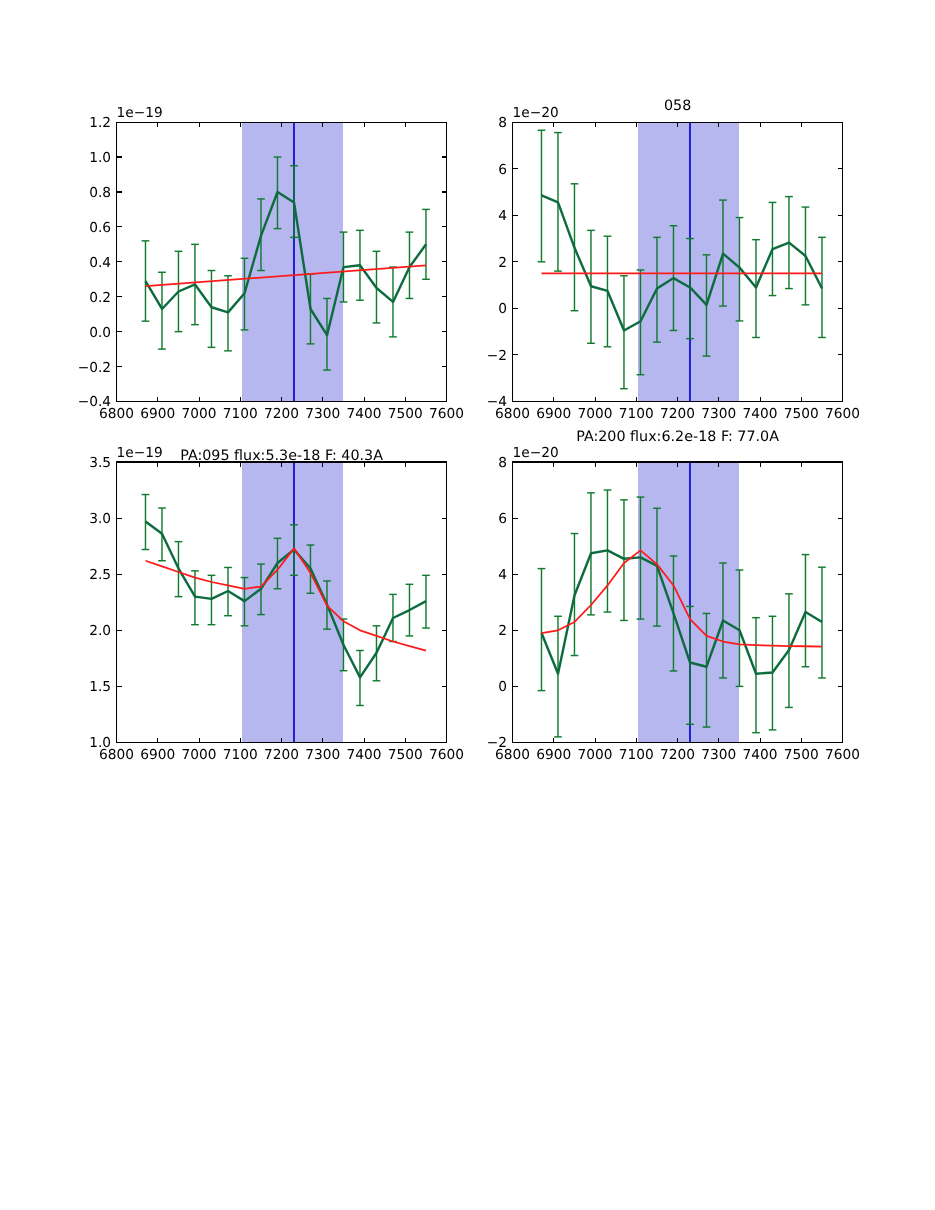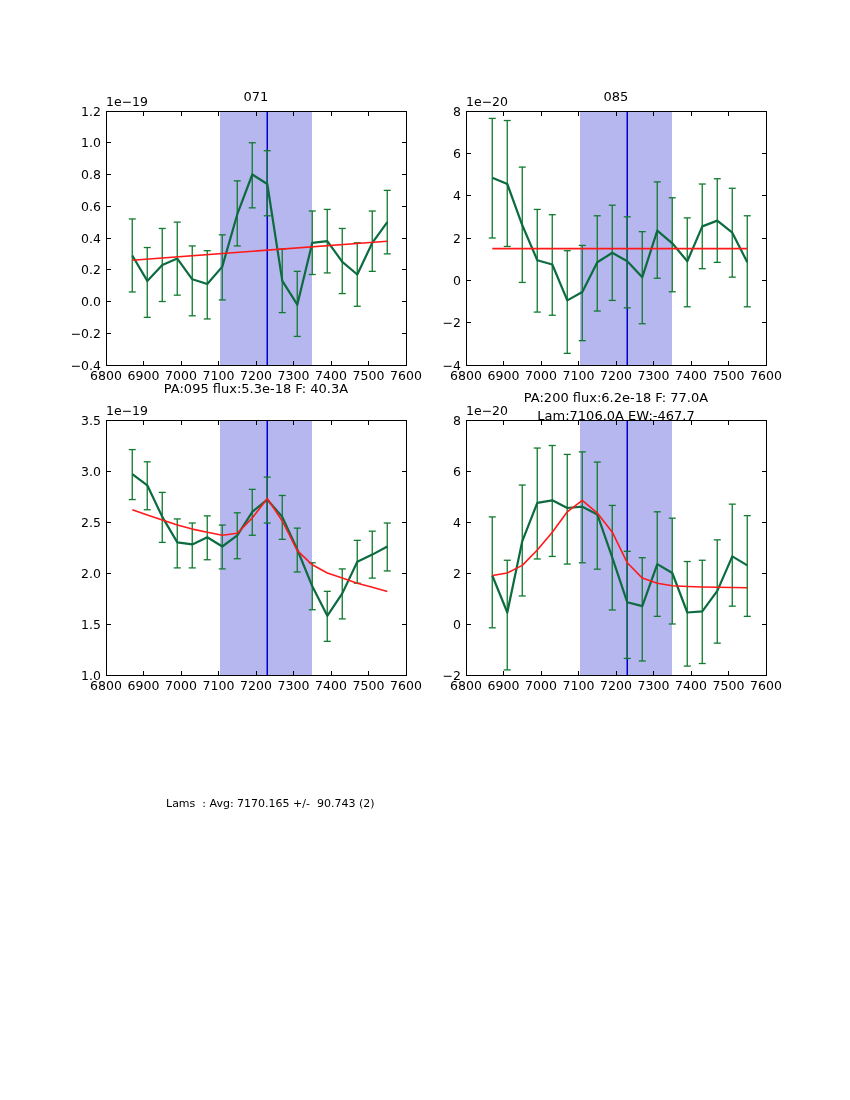--- a/index.html
+++ b/index.html
@@ -603,30 +603,27 @@
         <text x="461" y="679.5" text-anchor="end" font-size="12.5" font-family="&quot;DejaVu Sans&quot;, sans-serif" fill="#000">−2</text>
         <text x="461" y="628.5" text-anchor="end" font-size="12.5" font-family="&quot;DejaVu Sans&quot;, sans-serif" fill="#000">0</text>
         <text x="461" y="577.5" text-anchor="end" font-size="12.5" font-family="&quot;DejaVu Sans&quot;, sans-serif" fill="#000">2</text>
         <text x="461" y="526.5" text-anchor="end" font-size="12.5" font-family="&quot;DejaVu Sans&quot;, sans-serif" fill="#000">4</text>
         <text x="461" y="475.5" text-anchor="end" font-size="12.5" font-family="&quot;DejaVu Sans&quot;, sans-serif" fill="#000">6</text>
         <text x="461" y="424.5" text-anchor="end" font-size="12.5" font-family="&quot;DejaVu Sans&quot;, sans-serif" fill="#000">8</text>
         <text x="466" y="415" text-anchor="start" font-size="12.5" font-family="&quot;DejaVu Sans&quot;, sans-serif" fill="#000">1e−20</text>
       </g>
     </svg>
 
-  <div class="chart-title" style="left:106px;top:89px">071</div>
-  <div class="chart-title" style="left:466px;top:89px">085</div>
+  <div class="chart-title" style="left:466px;top:89px">058</div>
 
-  <div class="title-block" style="left:106px;top:380px">
+  <div class="title-block" style="left:106px;top:406px">
     <div>PA:095 flux:5.3e-18 F: 40.3A</div>
   </div>
   <div class="title-block" style="left:466px;top:389px">
     <div>PA:200 flux:6.2e-18 F: 77.0A</div>
-    <div>Lam:7106.0A EW:-467.7</div>
   </div>
 
   <div class="summary">
-    <div>Lams  : Avg: 7170.165 +/-  90.743 (2)</div>
     
     
   </div>
 
 </div>
 
 </body></html>

